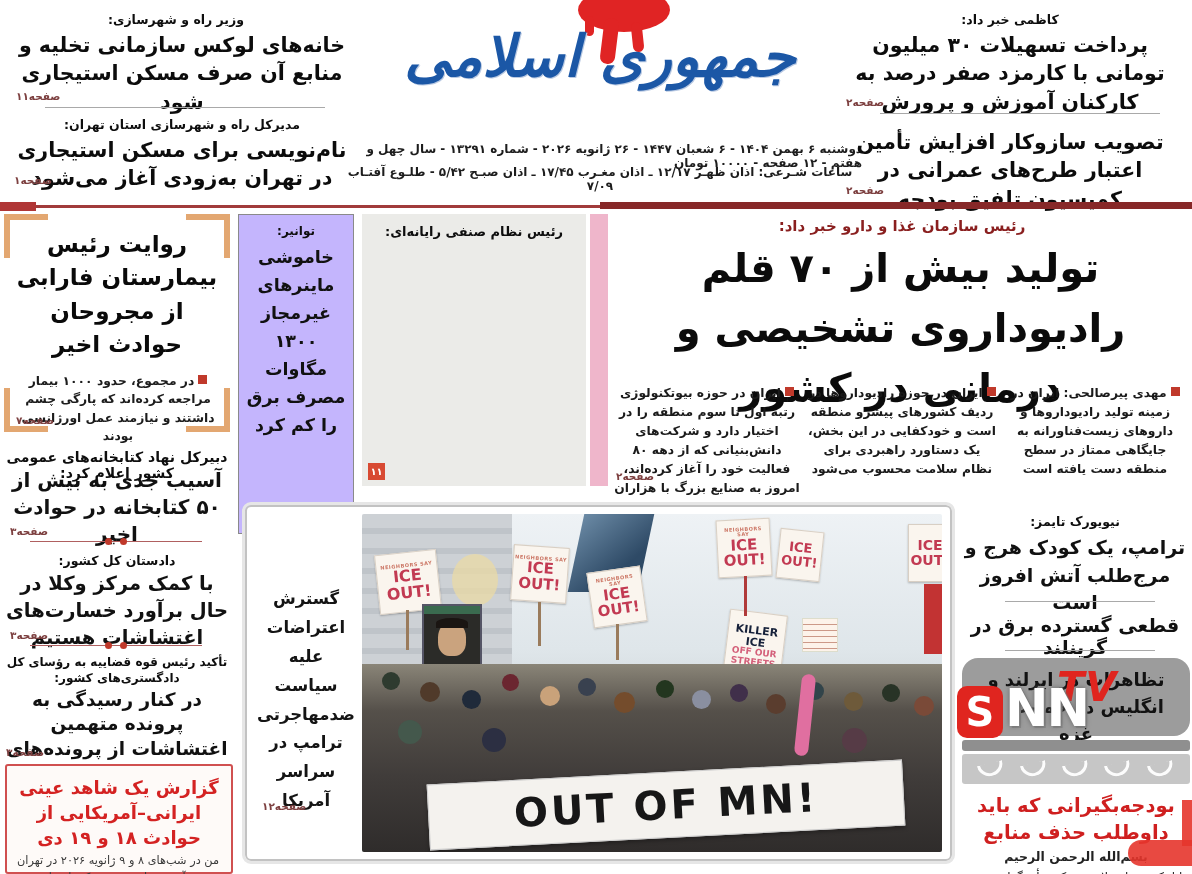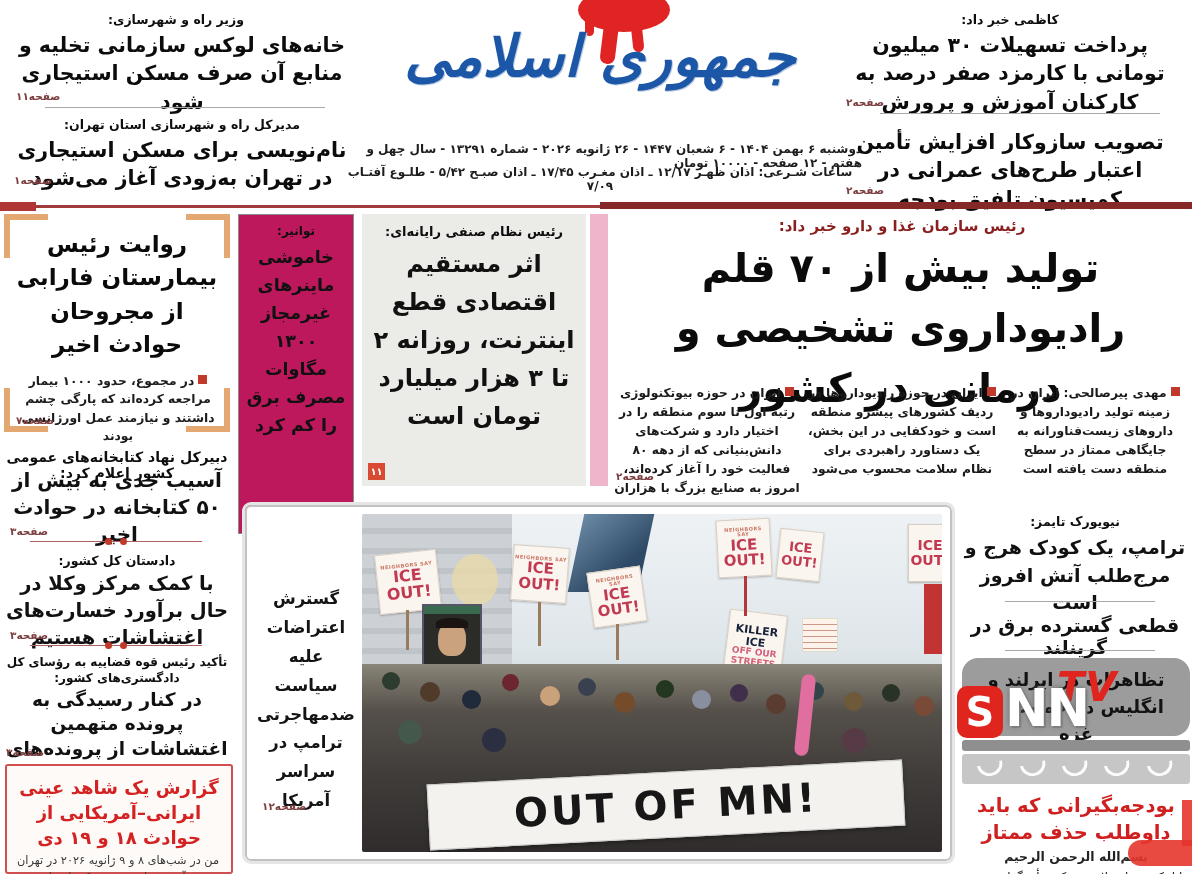--- a/index.html
+++ b/index.html
@@ -93,29 +93,28 @@
   <div class="abs dotline" style="left:30px; top:645px; width:172px;"></div>
   <div class="abs kicker" style="left:4px; top:654px; width:226px; font-size:12px; line-height:1.35;">تأکید رئیس قوه قضاییه به رؤسای کل دادگستری‌های کشور:</div>
   <div class="abs" style="left:4px; top:688px; width:226px; font-size:18.5px; font-weight:bold; line-height:1.32; text-align:center;">در کنار رسیدگی به پرونده متهمین اغتشاشات از پرونده‌های مفاسد اقتصادی غافل نشوید</div>
   <div class="abs page-ref" style="left:6px; top:746px;">صفحه۳</div>
 
   <div class="abs" style="left:5px; top:764px; width:228px; height:110px; border:2px solid #d05050; border-radius:3px; background:#fefaf8;">
     <div class="abs" style="left:10px; right:10px; top:9px; font-size:18px; font-weight:bold; color:#d42222; line-height:1.4; text-align:center;">گزارش یک شاهد عینی ایرانی–آمریکایی از حوادث ۱۸ و ۱۹ دی</div>
     <div class="abs" style="left:10px; right:12px; top:87px; font-size:11.3px; color:#3a3a3a; line-height:1.5; text-align:justify;">من در شب‌های ۸ و ۹ ژانویه ۲۰۲۶ در تهران بودم. آنچه شاهد بودم یک اعتراض به وضعیت اقتصادی بود</div>
   </div>
 
-  <div class="abs" style="left:238px; top:214px; width:116px; height:320px; border:1px solid #8a8a8a; background:#be185d;">
+  <div class="abs" style="left:238px; top:214px; width:116px; height:320px; border:1px solid #8a8a8a; background:#c4b5fd;">
     <div class="abs kicker" style="left:2px; right:2px; top:9px; font-size:12px;">توانیر:</div>
     <div class="abs" style="left:4px; right:4px; top:28px; font-size:17.5px; font-weight:bold; line-height:1.6; text-align:center;">خاموشی ماینرهای غیرمجاز ۱۳۰۰ مگاوات مصرف برق را کم کرد</div>
     <div class="badge">۱۱</div>
   </div>
 
   <div class="abs" style="left:362px; top:214px; width:224px; height:272px; background:#ebebe8;">
     <div class="abs kicker" style="left:4px; right:4px; top:10px; font-size:13px;">رئیس نظام صنفی رایانه‌ای:</div>
-    <div class="abs" style="left:10px; right:10px; top:32px; font-size:24px; font-weight:bold; line-height:1.58; text-align:center;">اثر مستقیم اقتصادی قطع اینترنت، روزانه ۲ تا ۳ هزار میلیارد تومان است</div>
     <div class="badge">۱۱</div>
   </div>
 
   <div class="abs" style="left:590px; top:214px; width:18px; height:272px; background:#efb6cb;"></div>
 
   <div class="abs" style="left:615px; top:217px; width:574px; font-size:15px; font-weight:bold; color:#8a1f1f; text-align:center;">رئیس سازمان غذا و دارو خبر داد:</div>
   <div class="abs" style="left:612px; top:238px; width:577px; font-size:40px; font-weight:bold; line-height:1.5; text-align:center; color:#0b0b0b;">تولید بیش از ۷۰ قلم رادیوداروی تشخیصی و درمانی در کشور</div>
   <div class="abs bullet-col" style="left:1004px; top:384px; width:182px;"><span class="sq"></span><span>مهدی پیرصالحی: ایران در زمینه تولید رادیوداروها و داروهای زیست‌فناورانه به جایگاهی ممتاز در سطح منطقه دست یافته است</span></div>
   <div class="abs bullet-col" style="left:808px; top:384px; width:188px;"><span class="sq"></span><span>ایران در حوزه رادیوداروها در ردیف کشورهای پیشرو منطقه است و خودکفایی در این بخش، یک دستاورد راهبردی برای نظام سلامت محسوب می‌شود</span></div>
   <div class="abs bullet-col" style="left:613px; top:384px; width:188px;"><span class="sq"></span><span>ایران در حوزه بیوتکنولوژی رتبه اول تا سوم منطقه را در اختیار دارد و شرکت‌های دانش‌بنیانی که از دهه ۸۰ فعالیت خود را آغاز کرده‌اند، امروز به صنایع بزرگ با هزاران نیروی متخصص تبدیل شده‌اند</span></div>
@@ -237,20 +236,20 @@
 
   <div class="abs" style="left:962px; top:740px; width:228px; height:11px; background:#8f8f8f; border-radius:3px;"></div>
   <div class="abs" style="left:962px; top:754px; width:228px; height:30px; background:#c6c6c6; border-radius:3px; display:flex; align-items:center; justify-content:space-around; padding:0 8px;">
     <div class="swash"></div>
     <div class="swash"></div>
     <div class="swash"></div>
     <div class="swash"></div>
     <div class="swash"></div>
   </div>
 
-  <div class="abs" style="left:968px; top:792px; width:216px; font-size:19.5px; font-weight:bold; color:#cf1f1f; line-height:1.4; text-align:center;">بودجه‌بگیرانی که باید داوطلب حذف ممتاز</div>
+  <div class="abs" style="left:968px; top:792px; width:216px; font-size:19.5px; font-weight:bold; color:#cf1f1f; line-height:1.4; text-align:center;">بودجه‌بگیرانی که باید داوطلب حذف منابع</div>
   <div class="abs" style="left:968px; top:849px; width:216px; font-size:12.5px; font-weight:bold; color:#222; text-align:center;">بسم‌الله الرحمن الرحیم</div>
   <div class="abs" style="left:964px; top:868px; width:222px; font-size:12px; color:#222; line-height:1.5; text-align:justify;">با اینکه عده‌ای تلاش می‌کنند تأثیرگذاری</div>
 
   <div class="abs" style="left:1128px; top:840px; width:72px; height:26px; background:#e5352c; border-radius:13px 0 0 13px; opacity:.9; z-index:50;"></div>
   <div class="abs" style="left:1182px; top:800px; width:12px; height:46px; background:#e5352c; opacity:.9; z-index:50;"></div>
 
 </div>
 
 </body></html>

